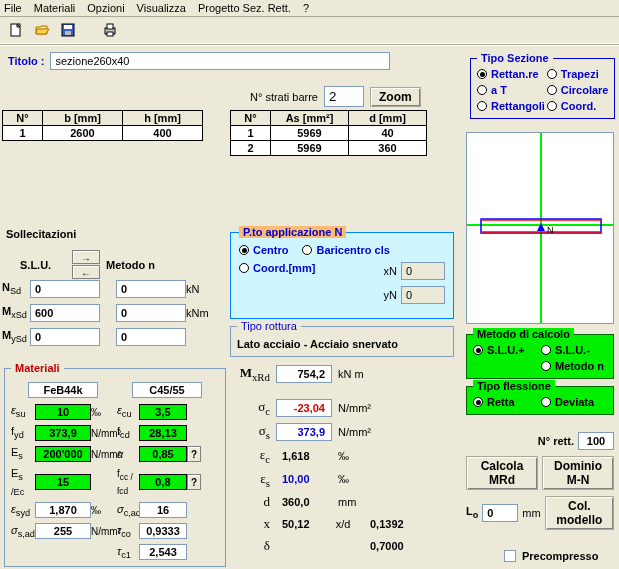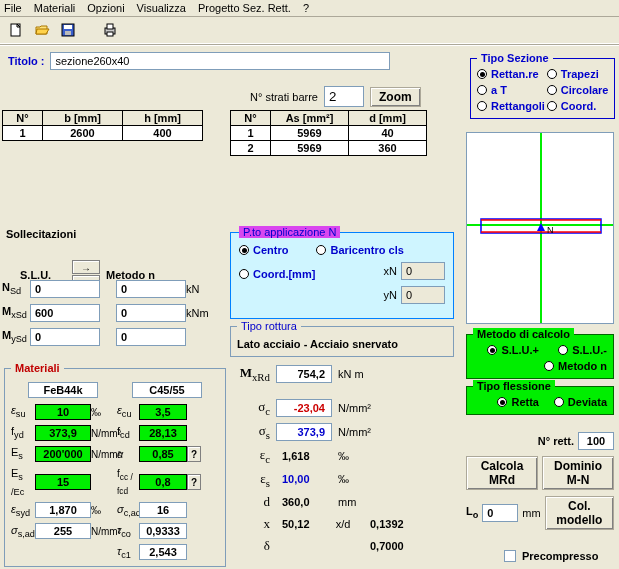--- a/index.html
+++ b/index.html
@@ -91,40 +91,40 @@
   .sub { font-family: Arial, sans-serif; }
   .ibox { border: 1px solid #7f9db9; background: #fff; padding: 2px 4px; font-family: inherit; font-size: 11px; width: 100%; }
   .ibox.bold { font-weight: bold; }
   fieldset.pto {
     position: absolute; top: 226px; left: 230px;
     width: 224px;
     border: 1px solid #0080ff;
     background: #cff5ff;
     padding: 6px 8px 8px 8px;
   }
-  fieldset.pto legend { color: #0000cc; font-weight: normal; padding: 0 4px; background: #d946ef; }
-  .pto-row { display: flex; align-items: flex-end; gap: 28px; margin-bottom: 6px; }
+  fieldset.pto legend { color: #0000cc; font-weight: bold; padding: 0 4px; background: #fdba74; }
+  .pto-row { display: flex; align-items: flex-start; gap: 14px; margin-bottom: 6px; }
   .pto-coord { display: flex; align-items: center; gap: 4px; margin-left: auto; }
   .pto-coord .ibox { width: 44px; background: #ece9d8; }
   fieldset.rottura {
     position: absolute; top: 320px; left: 230px;
     width: 224px;
     border: 1px solid #7f9db9;
     padding: 6px 6px 6px 6px;
   }
   fieldset.rottura legend { color: #0000cc; padding: 0 4px; }
   fieldset.green {
     border: 1px solid #006600;
     background: #00ee00;
     padding: 4px 6px 6px 6px;
   }
   fieldset.green legend { font-weight: bold; padding: 0 4px; background: #00ee00; }
   .metodo { position: absolute; top: 328px; left: 466px; width: 148px; }
   .tfless { position: absolute; top: 380px; left: 466px; width: 148px; }
-  .green .radio-item { color: #000; justify-content: flex-end; }
+  .green .radio-item { color: #000; }
   .canvas {
     position: absolute; top: 132px; left: 466px;
     width: 148px; height: 192px;
     background: #fff;
     border: 1px solid #7f9db9;
     overflow: hidden;
   }
   fieldset.materiali {
     position: absolute; top: 362px; left: 4px;
     width: 222px;
@@ -279,21 +279,21 @@
     <line x1="0" y1="92" x2="148" y2="92" stroke="#00ee00" stroke-width="2"></line>
     <rect x="14" y="86" width="120" height="14" fill="none" stroke="#0000ff" stroke-width="1.5"></rect>
     <line x1="14" y1="87" x2="134" y2="87" stroke="#ff0000" stroke-width="1.5"></line>
     <line x1="14" y1="99" x2="134" y2="99" stroke="#ff0000" stroke-width="1.5"></line>
     <polygon points="74,90 70,98 78,98" fill="#0000ff"></polygon>
     <text x="80" y="100" font-size="9" fill="#000">N</text>
   </svg>
 </div>
 
 <div class="solle">
-  <div style="font-weight:bold;margin-bottom:20px">Sollecitazioni</div>
+  <div style="font-weight:bold;margin-bottom:10px">Sollecitazioni</div>
   <div class="row">
     <span style="font-weight:bold;width:60px;padding-left:14px">S.L.U.</span>
     <div class="arrowcol">
       <div class="arrowbtn">→</div>
       <div class="arrowbtn">←</div>
     </div>
     <span style="font-weight:bold">Metodo n</span>
   </div>
 </div>
 

